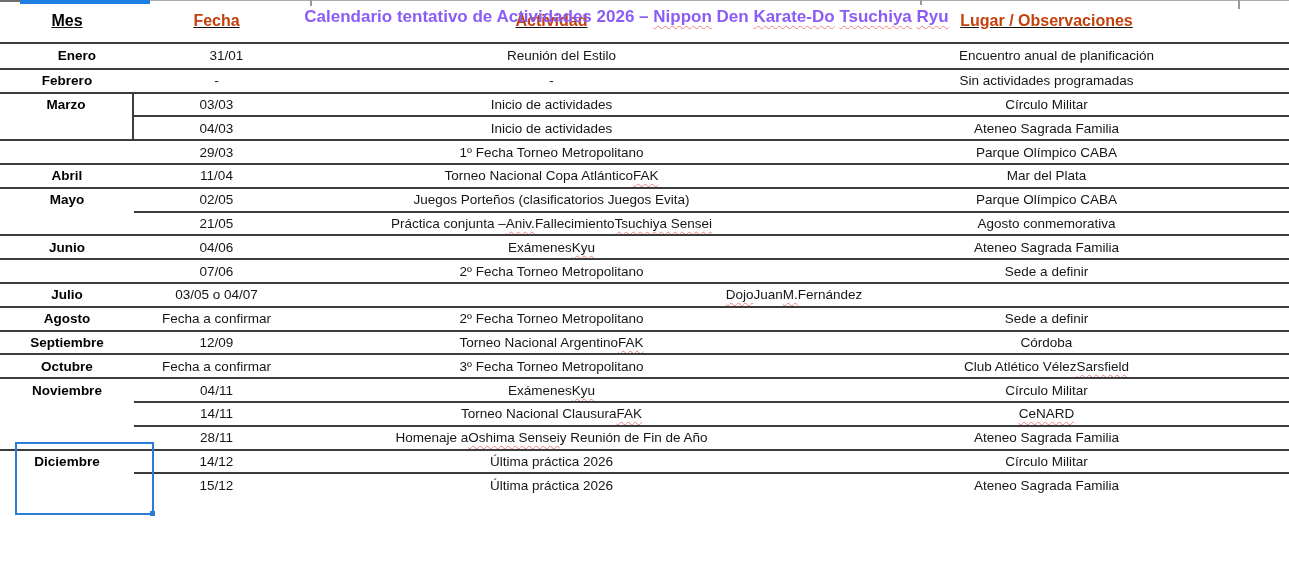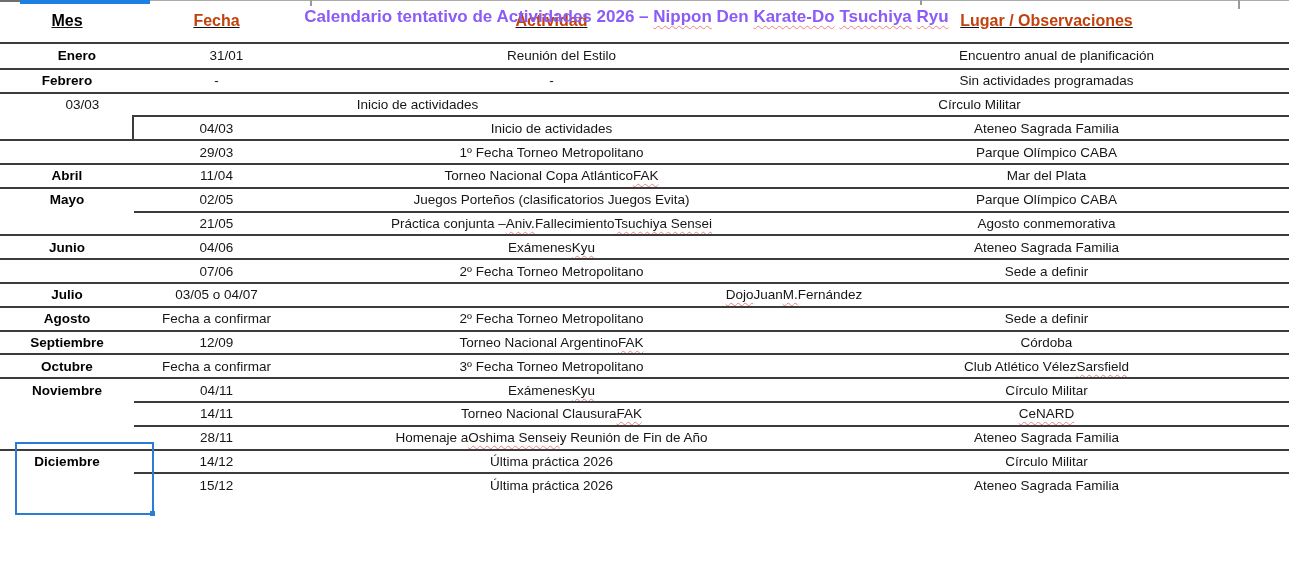--- a/index.html
+++ b/index.html
@@ -85,20 +85,21 @@
           <div class="cell c-mes">Febrero</div>
           <div class="cell c-fecha">-</div>
           <div class="cell c-act">
             <span>-</span>
           </div>
           <div class="cell c-lugar">
             <span>Sin actividades programadas</span>
           </div>
         </div>
         <div class="row dv">
+          <div class="cell c-mes">Marzo</div>
           <div class="cell c-fecha">03/03</div>
           <div class="cell c-act">
             <span>Inicio de actividades</span>
           </div>
           <div class="cell c-lugar">
             <span>Círculo Militar</span>
           </div>
         </div>
         <div class="row pt dv">
           <div class="cell c-mes"></div>

